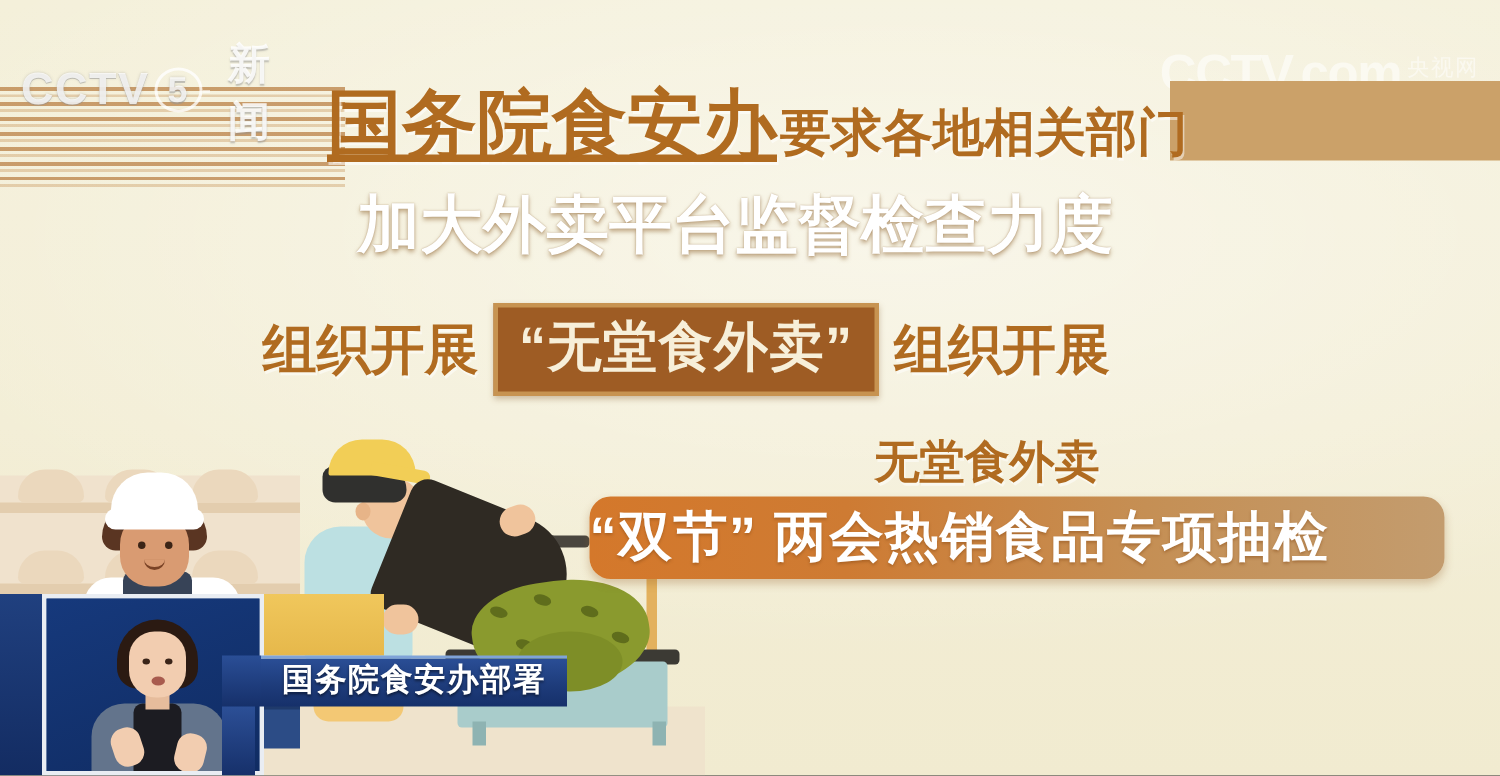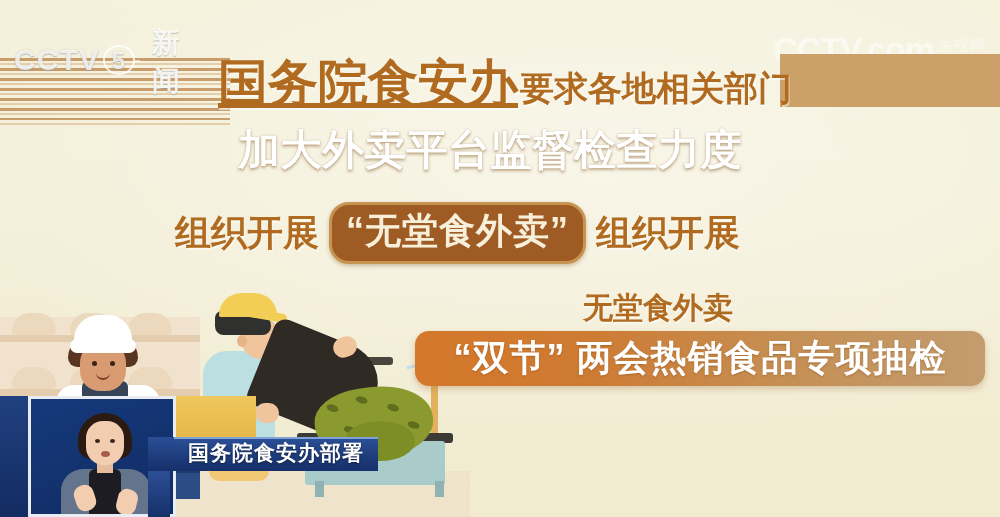--- a/index.html
+++ b/index.html
@@ -81,35 +81,35 @@
 
   .line2{
     position:absolute;left:238px;top:122px;font-size:42px;font-weight:bold;color:#FFFFFF;
     text-shadow:0 2px 3px rgba(150,110,60,.55), 0 0 1px rgba(140,100,50,.6);
     white-space:nowrap;
   }
 
   .line3{position:absolute;left:175px;top:202px;display:flex;align-items:center;white-space:nowrap;gap:10px;}
   .l3-txt{font-size:36px;font-weight:bold;color:#B06B20;text-shadow:1px 2px 0 rgba(255,255,255,.5);}
   .chip{
-    background:#9E5C24;border:3px solid #C79351;border-radius:20px;
+    background:#9E5C24;border:3px solid #C79351;border-radius:0;
     padding:2px 14px 5px 14px;
     box-shadow:0 2px 4px rgba(130,85,40,.35);
   }
   .chip span{font-size:36px;font-weight:bold;color:#F7EFD9;letter-spacing:1px;}
 
   .line4{
     position:absolute;left:583px;top:288px;font-size:30px;font-weight:bold;color:#B06B20;
     text-shadow:1px 2px 0 rgba(255,255,255,.5);white-space:nowrap;
   }
 
   .banner{
-    position:absolute;left:415px;top:331px;width:570px;height:55px;
+    position:absolute;left:393px;top:331px;width:570px;height:55px;
     background:linear-gradient(90deg,#D4782B 0%,#CE7B33 30%,#C58F54 65%,#C39C6E 100%);
-    border-radius:14px;display:flex;align-items:center;justify-content:center;
+    border-radius:14px;display:flex;align-items:center;justify-content:flex-start;
     box-shadow:0 3px 6px rgba(150,95,40,.3);
   }
   .banner span{
     font-size:36px;font-weight:bold;color:#FFFFFF;letter-spacing:1px;white-space:nowrap;
     text-shadow:0 1px 2px rgba(130,70,20,.45);
   }
 
   
   .illus{position:absolute;left:0;bottom:0;width:470px;height:270px;overflow:hidden;}
   .shelfwall{position:absolute;left:0;bottom:0;width:200px;height:200px;background:#F0E2CD;}

